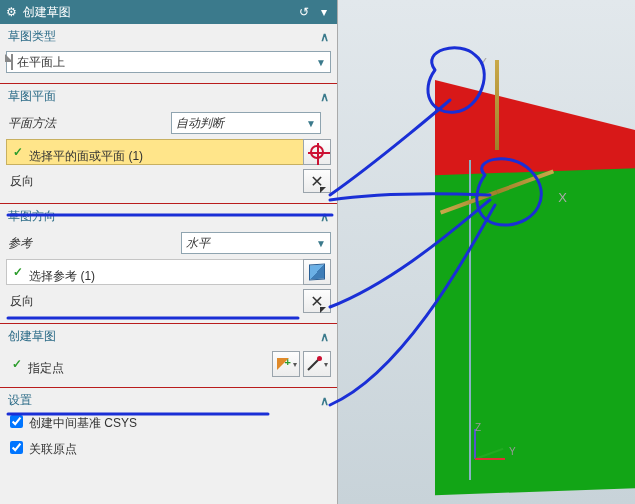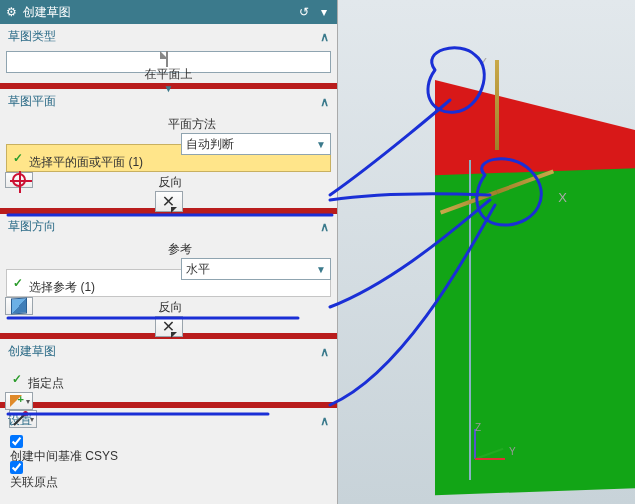--- a/index.html
+++ b/index.html
@@ -5,28 +5,28 @@
 * { box-sizing: border-box; margin: 0; padding: 0; font-family: "Microsoft YaHei", sans-serif; font-size: 12px; }
 html, body { width: 635px; height: 504px; overflow: hidden; }
 body { display: flex; background: #d8e0e4; }
 
 .panel { width: 338px; height: 504px; background: #f0f0f0; border-right: 1px solid #aaa; display: flex; flex-direction: column; }
 .panel-header { background: #3b7a8c; color: #fff; height: 24px; display: flex; align-items: center; padding: 0 4px 0 6px; font-size: 13px; }
 .panel-header .gear { margin-right: 6px; }
 .panel-header .title { flex: 1; }
 .panel-header .hbtn { width: 18px; height: 18px; margin-left: 2px; display: flex; align-items: center; justify-content: center; color: #fff; }
 
-.group { border-bottom: 6px solid #b91c1c; }
+.group { border-bottom: 1px solid #b91c1c; }
 .group-header { display: flex; align-items: center; padding: 4px 8px; color: #2a6a86; font-size: 13px; }
 .group-header .label { flex: 1; }
 .group-header .chev { color: #3b7a8c; font-weight: bold; }
 .group-body { padding: 2px 6px 6px 6px; }
-.group-body > * { margin-bottom: 4px; flex-direction: column; }
-
-.row { display: flex; align-items: flex-end; height: 24px; }
+.group-body > * { margin-bottom: 4px; }
+
+.row { display: flex; align-items: center; height: 24px; font-style: italic; }
 .row .lbl { width: 165px; padding-left: 2px; color: #333; }
 
 .dropdown { flex: 1; height: 22px; border: 1px solid #8fa4b0; background: #fff; display: flex; align-items: center; padding: 0 4px; position: relative; }
 .dropdown.full { width: 100%; }
 .dropdown .dd-icon { margin-right: 4px; }
 .dropdown .dd-text { flex: 1; color: #333; }
 .dropdown .dd-arrow { color: #3b7a8c; font-size: 10px; }
 .dropdown.sized { width: 150px; flex: none; }
 
 .sel-row { display: flex; align-items: stretch; height: 26px; }

